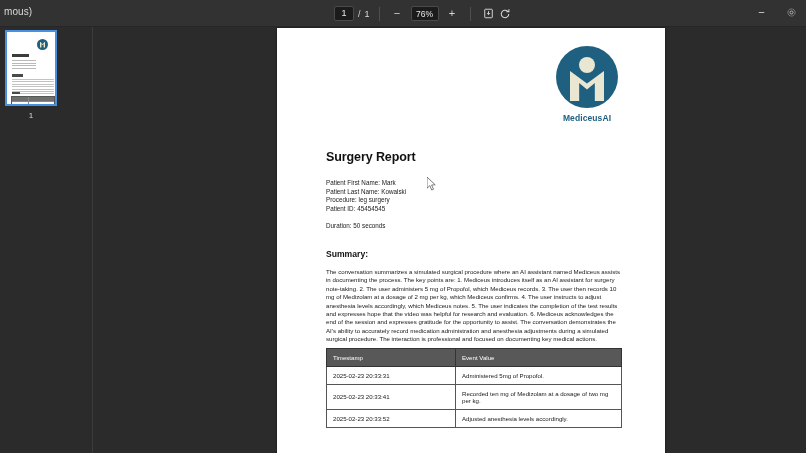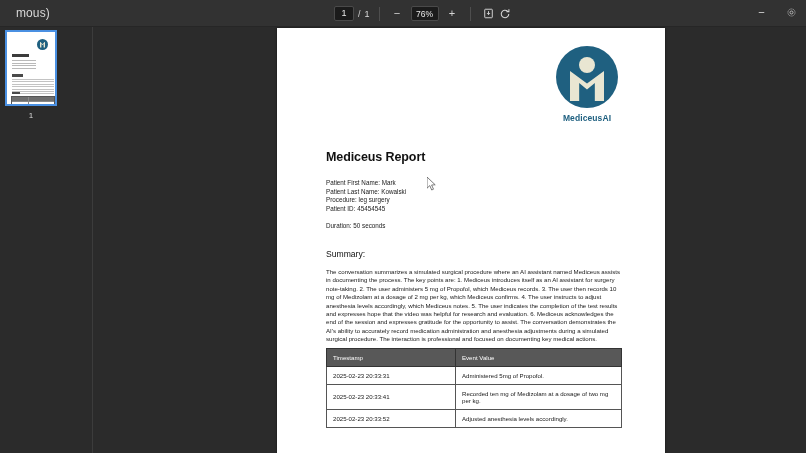--- a/index.html
+++ b/index.html
@@ -26,22 +26,22 @@
     position: absolute;
     left: 0; top: 0;
     width: 806px;
     height: 27px;
     background: #323232;
     border-bottom: 1px solid #262626;
     box-sizing: border-box;
   }
   .win-title {
     position: absolute;
-    left: 16px; top: 6px;
-    font-size: 12px;
+    left: 4px; top: 6px;
+    font-size: 10px;
     color: #d8d8d8;
     letter-spacing: 0.1px;
     white-space: nowrap;
   }
 
   
   .toolbar {
     position: absolute;
     left: 334px; top: 3px;
     height: 21px;
@@ -299,21 +299,21 @@
   }
   .meta-line {
     font-size: 6.3px;
     color: #1a1a1a;
     line-height: 8.6px;
     white-space: nowrap;
   }
   .meta-gap { height: 9px; }
   .doc-h2 {
     font-size: 8.6px;
-    font-weight: normal;
+    font-weight: bold;
     color: #111;
     margin: 18px 0 9px 0;
   }
   .doc-para {
     font-size: 6.1px;
     color: #1a1a1a;
     line-height: 8.4px;
     text-align: left;
     margin: 0;
   }
@@ -445,21 +445,21 @@
 
       <div class="doc-logo">
         <div class="doc-logo-circle">
           <div class="doc-logo-head"></div>
           <div class="doc-logo-m"></div>
         </div>
         <div class="doc-logo-label">MediceusAI</div>
       </div>
 
       <div class="doc-body">
-        <div class="doc-h1">Mediceus Report</div>
+        <div class="doc-h1">Surgery Report</div>
 
         <div>
           <div class="meta-line">Patient First Name: Mark</div>
           <div class="meta-line">Patient Last Name: Kowalski</div>
           <div class="meta-line">Procedure: leg surgery</div>
           <div class="meta-line">Patient ID: 45454545</div>
           <div class="meta-gap"></div>
           <div class="meta-line">Duration: 50 seconds</div>
         </div>
 

